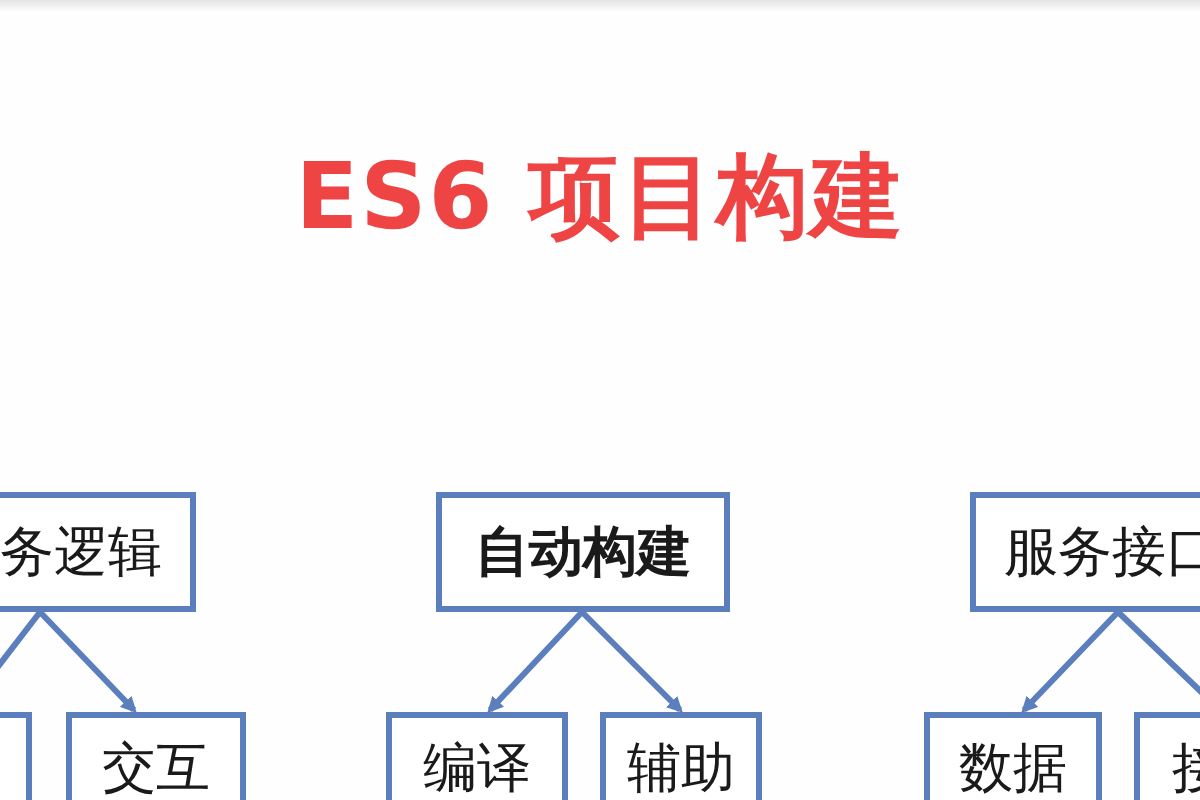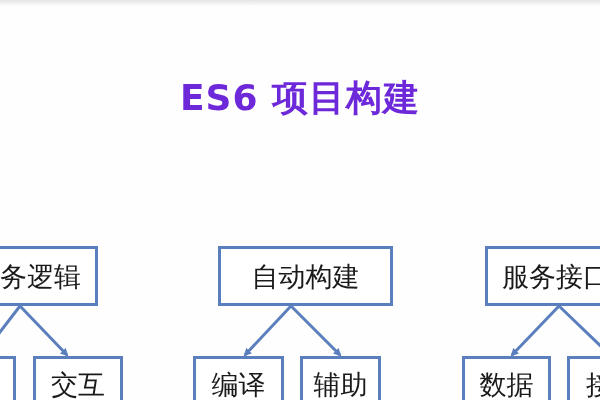--- a/index.html
+++ b/index.html
@@ -1,21 +1,21 @@
 <!DOCTYPE html>
 <html><head>
 <meta charset="utf-8">
 <style>
   html, body { margin:0; padding:0; }
   body { width:600px; height:400px; overflow:hidden; background:#fefefe; position:relative;
          font-family: "DejaVu Sans", sans-serif; }
   .topshade { position:absolute; left:0; top:0; width:600px; height:6px;
               background:linear-gradient(#e4e4e4, #fefefe); }
   .title { position:absolute; left:0; width:600px; top:70px; text-align:center;
-           color:#6d28d9; font-size:36px; font-weight:bold; letter-spacing:1px; line-height:56px; }
+           color:#ef4444; font-size:46px; font-weight:bold; letter-spacing:1px; line-height:56px; }
   .box { position:absolute; border:3px solid #5b7fbd; background:#ffffff; box-sizing:border-box;
          color:#1a1a1a; font-size:27px; line-height:1; display:flex; align-items:center; justify-content:center;
          white-space:nowrap; overflow:hidden; }
   .child { align-items:flex-start; padding-top:12px; }
   svg.lines { position:absolute; left:0; top:0; }
 </style>
 </head>
 <body>
 
 <div class="topshade"></div>
@@ -44,21 +44,21 @@
 <div class="box" style="left:-80px; top:246px; width:178px; height:60px; justify-content:flex-end; padding-right:14px;">
   <span>务逻辑</span>
 </div>
 <div class="box child" style="left:-70px; top:356px; width:86px; height:60px;">
   <span></span>
 </div>
 <div class="box child" style="left:33px; top:356px; width:90px; height:60px;">
   <span>交互</span>
 </div>
 
-<div class="box" style="left:218px; top:246px; width:175px; height:60px;">
+<div class="box" style="left:218px; top:246px; width:147px; height:60px;font-weight:bold;">
   <span>自动构建</span>
 </div>
 <div class="box child" style="left:193px; top:356px; width:91px; height:60px;">
   <span>编译</span>
 </div>
 <div class="box child" style="left:300px; top:356px; width:81px; height:60px;">
   <span>辅助</span>
 </div>
 
 <div class="box" style="left:485px; top:246px; width:160px; height:60px; justify-content:flex-start; padding-left:14px;">

